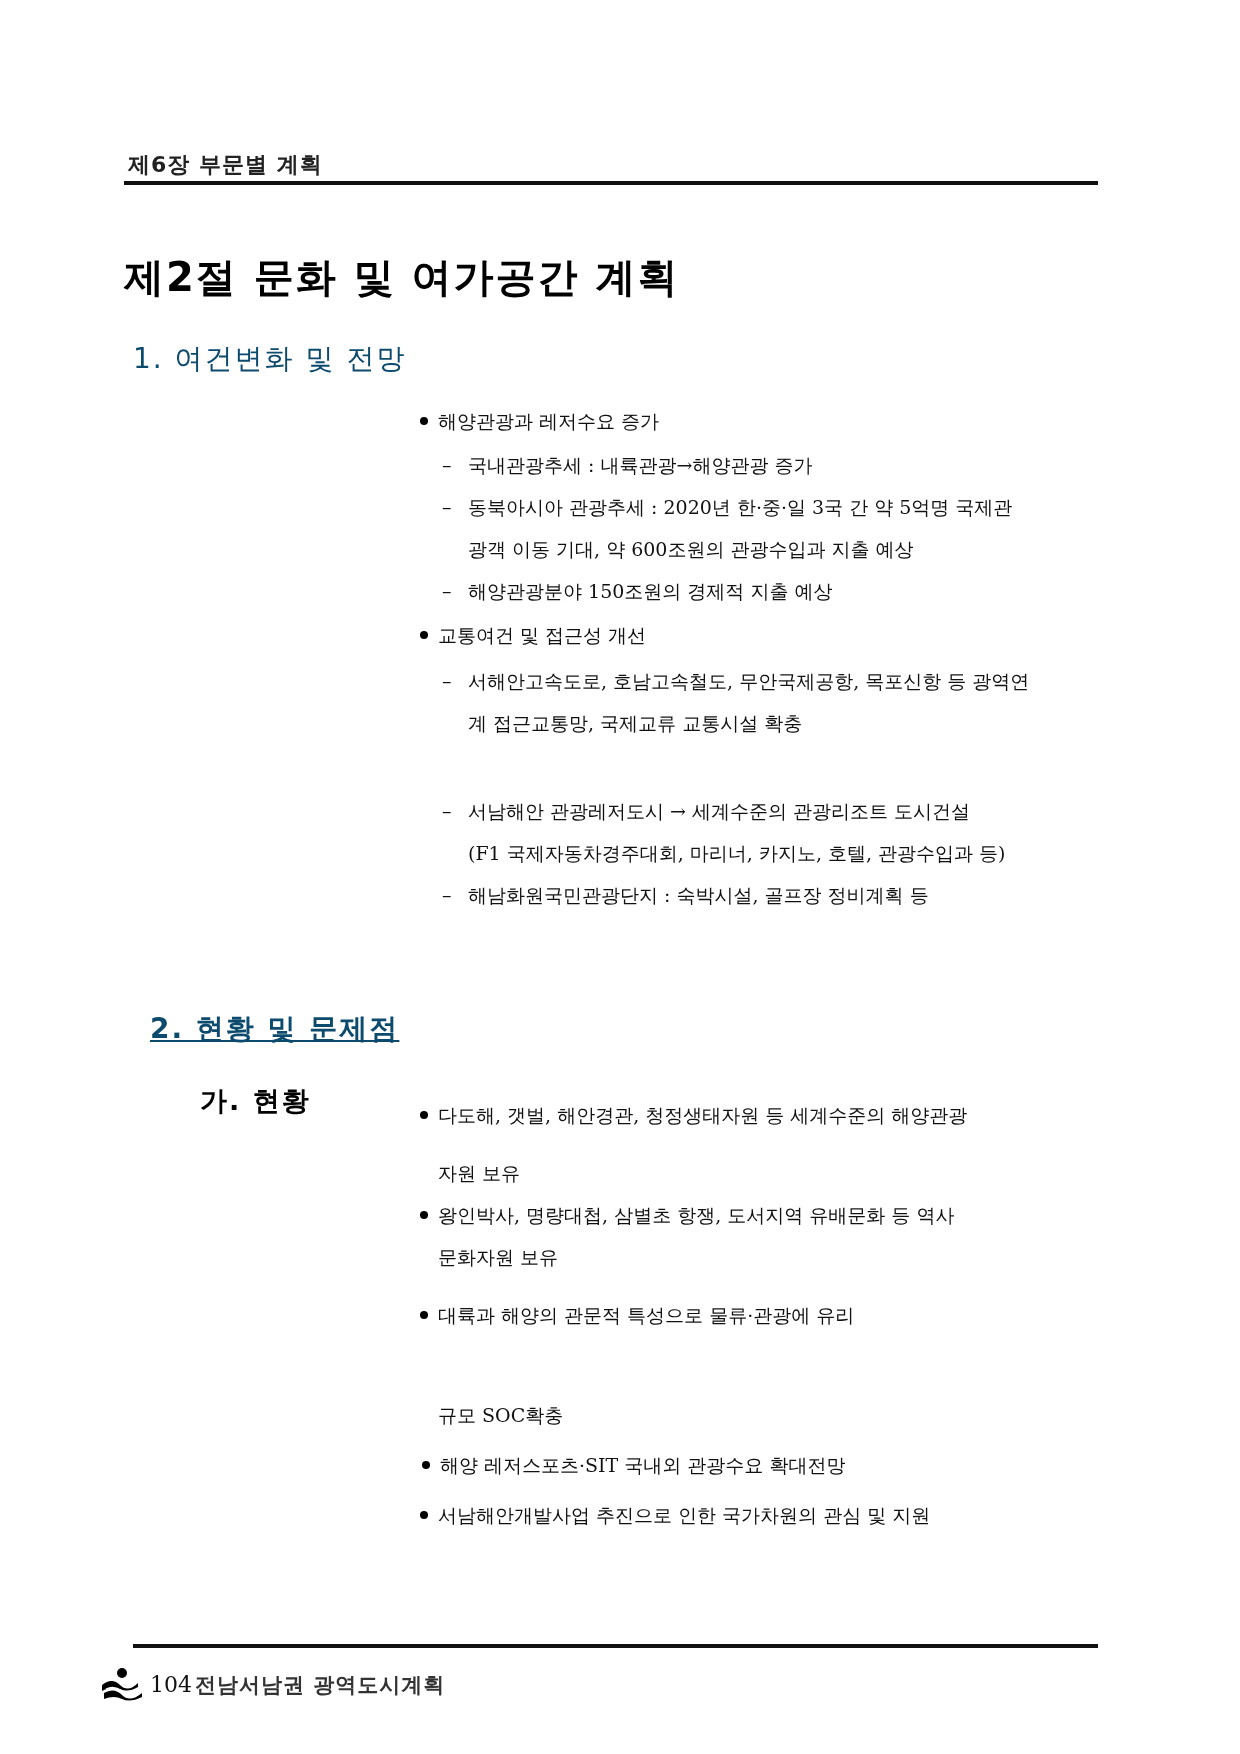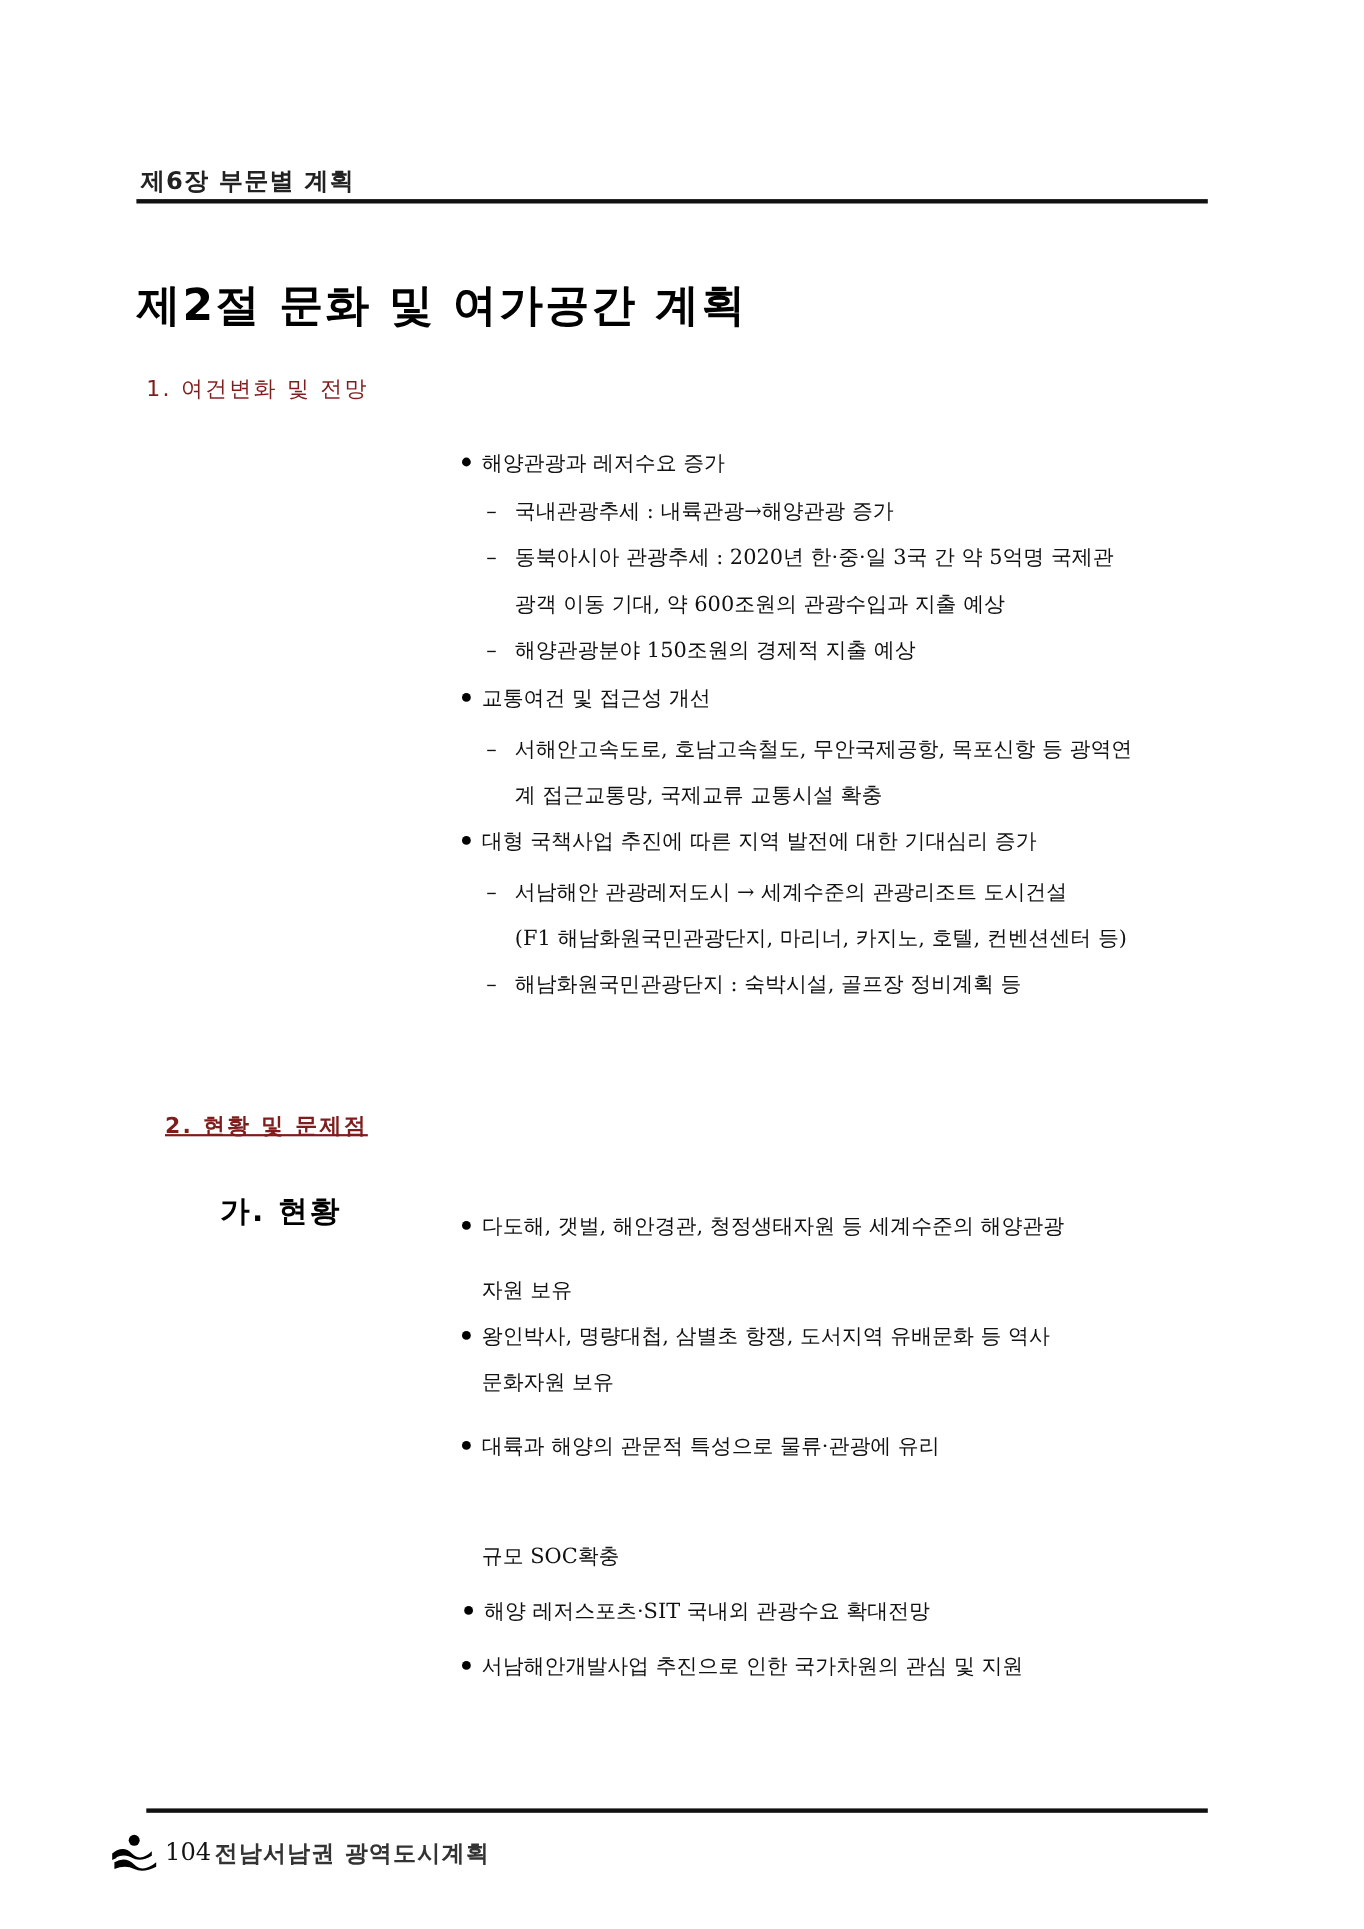--- a/index.html
+++ b/index.html
@@ -14,21 +14,21 @@
   }
   .head-rule {
     left: 124px; top: 181px; width: 974px; height: 0;
     border-top: 4px solid #111;
   }
   .section-title {
     left: 124px; top: 250px; font-family: "DejaVu Sans", sans-serif;
     font-size: 40px; font-weight: bold; letter-spacing: 2px; color: #000;
   }
   .h2 {
-    font-family: "DejaVu Sans", sans-serif; font-size: 20px; color: #7f1d1d;
+    font-family: "DejaVu Sans", sans-serif; font-size: 28px; color: #0c4a6e;
     letter-spacing: 2px;
     text-align: center;
   }
   .h2.bold { font-weight: bold; }
   .h3 {
     font-family: "DejaVu Sans", sans-serif; font-size: 27px; font-weight: bold;
     color: #000; letter-spacing: 2px;
   }
   .block { left: 420px; width: 680px; font-size: 19px; line-height: 1; }
   .item { position: absolute; left: 0; white-space: nowrap; }
@@ -62,23 +62,22 @@
 
 <div class="abs block" style="top:0; height:1454px;">
   <div class="item" style="top:412px; left:0;"><span class="bullet-dot"></span><span>해양관광과 레저수요 증가</span></div>
   <div class="item" style="top:456px; left:22px;"><span class="dash">–</span><span>국내관광추세 : 내륙관광→해양관광 증가</span></div>
   <div class="item" style="top:498px; left:22px;"><span class="dash">–</span><span>동북아시아 관광추세 : 2020년 한·중·일 3국 간 약 5억명 국제관</span></div>
   <div class="item" style="top:540px; left:48px;"><span>광객 이동 기대, 약 600조원의 관광수입과 지출 예상</span></div>
   <div class="item" style="top:582px; left:22px;"><span class="dash">–</span><span>해양관광분야 150조원의 경제적 지출 예상</span></div>
   <div class="item" style="top:626px; left:0;"><span class="bullet-dot"></span><span>교통여건 및 접근성 개선</span></div>
   <div class="item" style="top:672px; left:22px;"><span class="dash">–</span><span>서해안고속도로, 호남고속철도, 무안국제공항, 목포신항 등 광역연</span></div>
   <div class="item" style="top:714px; left:48px;"><span>계 접근교통망, 국제교류 교통시설 확충</span></div>
-  <div class="item" style="top:756px; left:0;"><span class="bullet-dot"></span><span>대형 국책사업 추진에 따른 지역 발전에 대한 기대심리 증가</span></div>
   <div class="item" style="top:802px; left:22px;"><span class="dash">–</span><span>서남해안 관광레저도시 → 세계수준의 관광리조트 도시건설</span></div>
-  <div class="item" style="top:844px; left:48px;"><span>(F1 해남화원국민관광단지, 마리너, 카지노, 호텔, 컨벤션센터 등)</span></div>
+  <div class="item" style="top:844px; left:48px;"><span>(F1 국제자동차경주대회, 마리너, 카지노, 호텔, 관광수입과 등)</span></div>
   <div class="item" style="top:886px; left:22px;"><span class="dash">–</span><span>해남화원국민관광단지 : 숙박시설, 골프장 정비계획 등</span></div>
 
   <div class="item" style="top:1106px; left:0;"><span class="bullet-dot"></span><span>다도해, 갯벌, 해안경관, 청정생태자원 등 세계수준의 해양관광</span></div>
   <div class="item" style="top:1164px; left:18px;"><span>자원 보유</span></div>
   <div class="item" style="top:1206px; left:0;"><span class="bullet-dot"></span><span>왕인박사, 명량대첩, 삼별초 항쟁, 도서지역 유배문화 등 역사</span></div>
   <div class="item" style="top:1248px; left:18px;"><span>문화자원 보유</span></div>
   <div class="item" style="top:1306px; left:0;"><span class="bullet-dot"></span><span>대륙과 해양의 관문적 특성으로 물류·관광에 유리</span></div>
   <div class="item" style="top:1406px; left:18px;"><span>규모 SOC확충</span></div>
   <div class="item" style="top:1456px; left:2px;"><span class="bullet-dot"></span><span>해양 레저스포츠·SIT 국내외 관광수요 확대전망</span></div>
   <div class="item" style="top:1506px; left:0;"><span class="bullet-dot"></span><span>서남해안개발사업 추진으로 인한 국가차원의 관심 및 지원</span></div>

